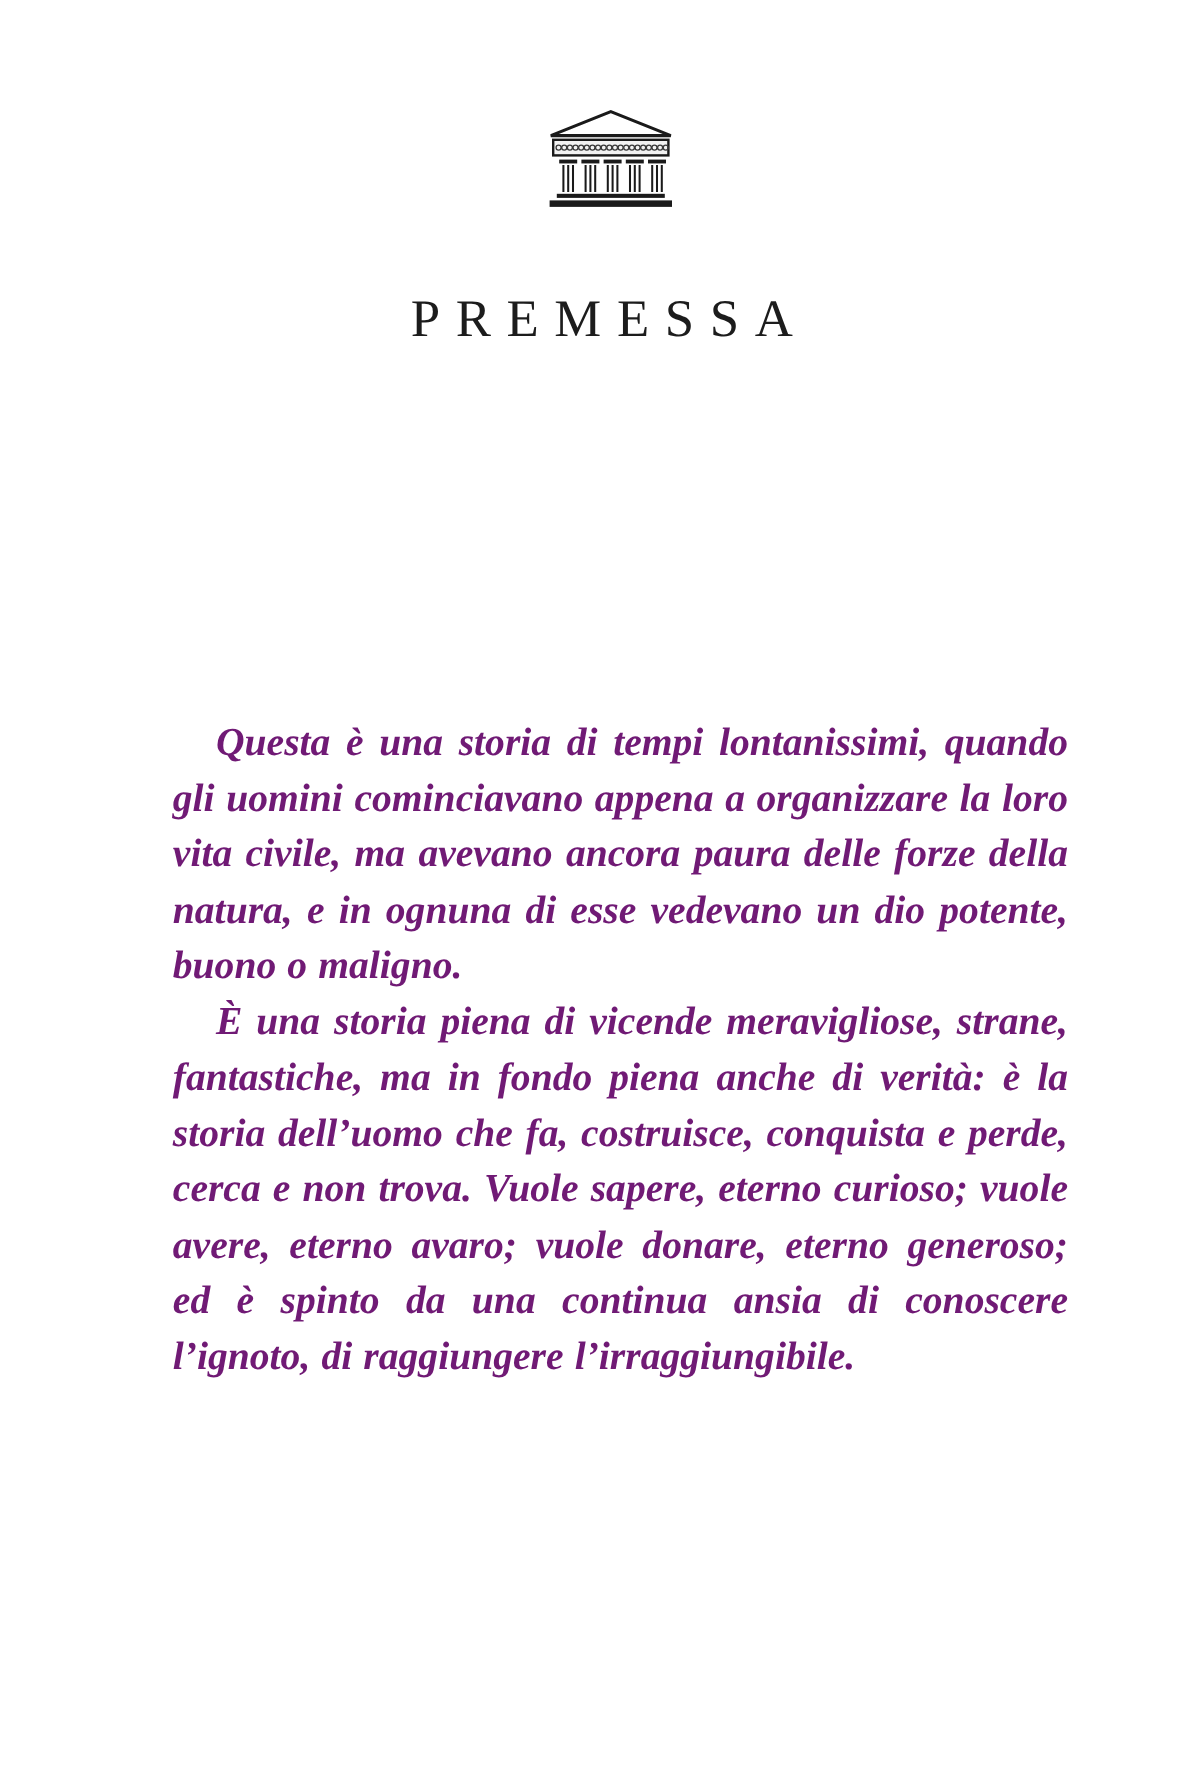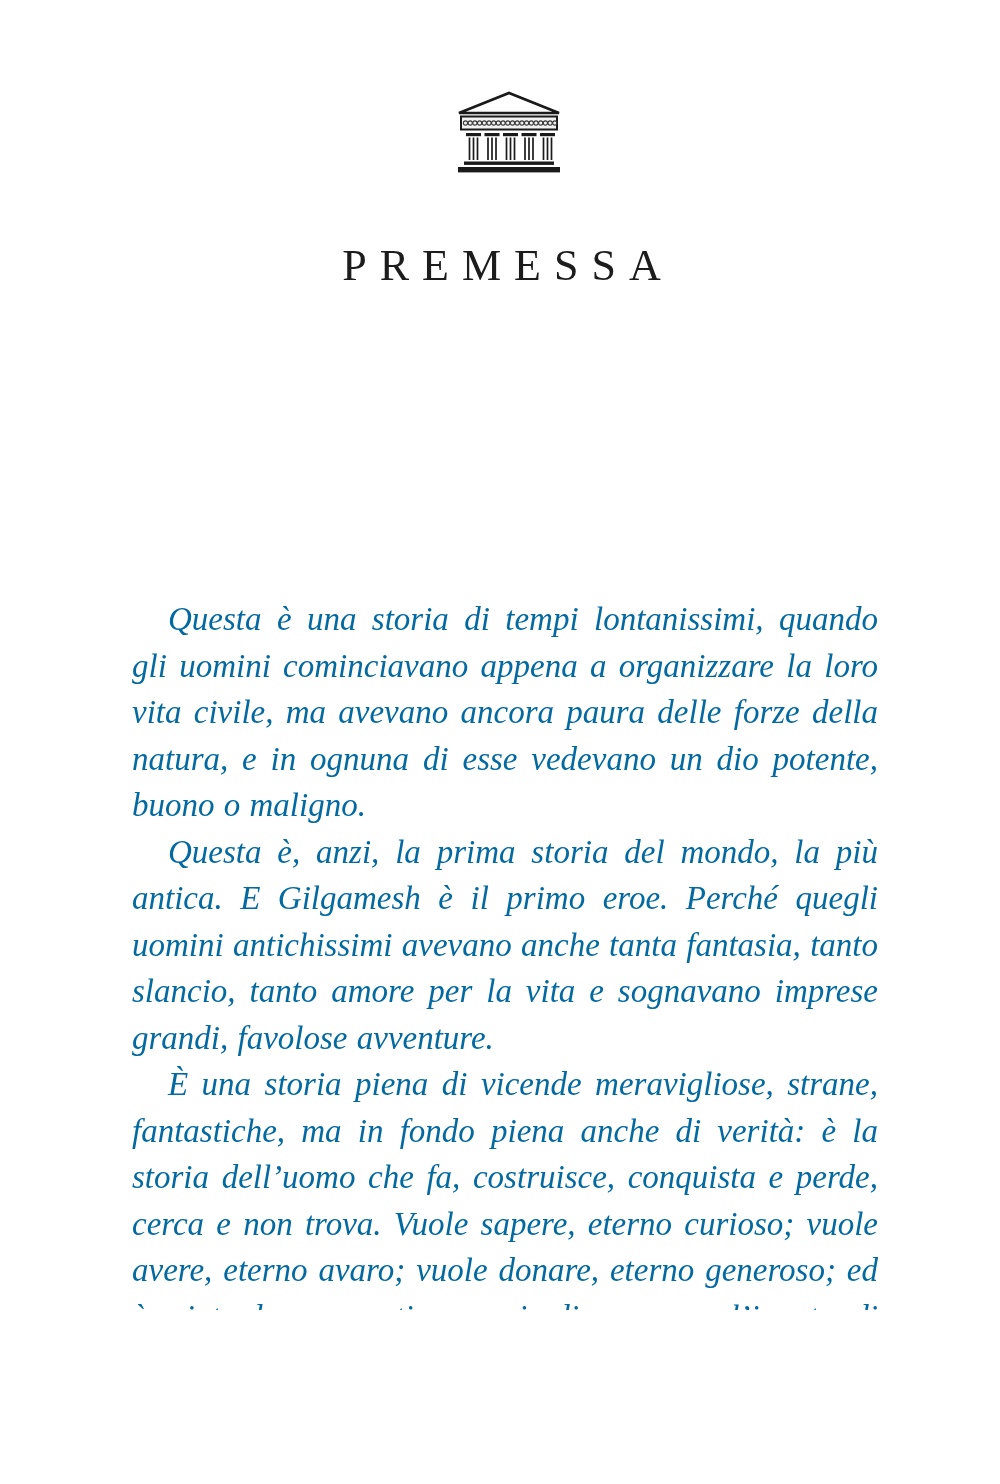--- a/index.html
+++ b/index.html
@@ -31,23 +31,24 @@
     text-align: center;
     font-family: "Liberation Serif", serif;
     font-weight: 400;
     font-size: 44px;
     letter-spacing: 13px;
     color: #1c1c1c;
   }
   .text-block {
     position: absolute;
     top: 596px;
-    left: 132px;
+    left: 144px;
     width: 746px;
-    color: #0369a1;
+    color: #701a75;
+    font-weight: bold;
   }
   .text-block p {
     margin: 0;
     font-family: "Liberation Serif", serif;
     font-style: italic;
     font-size: 33px;
     line-height: 46.5px;
     text-align: justify;
     text-indent: 36px;
     word-spacing: 1px;
@@ -125,19 +126,18 @@
 
       <rect x="8" y="71.5" width="90" height="3.4" fill="#1a1a1a"></rect>
       <rect x="2" y="77" width="102" height="5.4" fill="#1a1a1a"></rect>
     </svg>
   </div>
 
   <h1 class="chapter-title">PREMESSA</h1>
 
   <div class="text-block">
     <p>Questa è una storia di tempi lontanissimi, quando gli uomini cominciavano appena a organizzare la loro vita civile, ma avevano ancora paura delle forze della natura, e in ognuna di esse vedevano un dio potente, buono o maligno.</p>
-    <p>Questa è, anzi, la prima storia del mondo, la più antica. E Gilgamesh è il primo eroe. Perché quegli uomini antichissimi avevano anche tanta fantasia, tanto slancio, tanto amore per la vita e sognavano imprese grandi, favolose avventure.</p>
     <p>È una storia piena di vicende meravigliose, strane, fantastiche, ma in fondo piena anche di verità: è la storia dell’uomo che fa, costruisce, conquista e perde, cerca e non trova. Vuole sapere, eterno curioso; vuole avere, eterno avaro; vuole donare, eterno generoso; ed è spinto da una continua ansia di conoscere l’ignoto, di raggiungere l’irraggiungibile.</p>
   </div>
 
   <div class="page-number">5</div>
 
 </div>
 
 </body></html>

